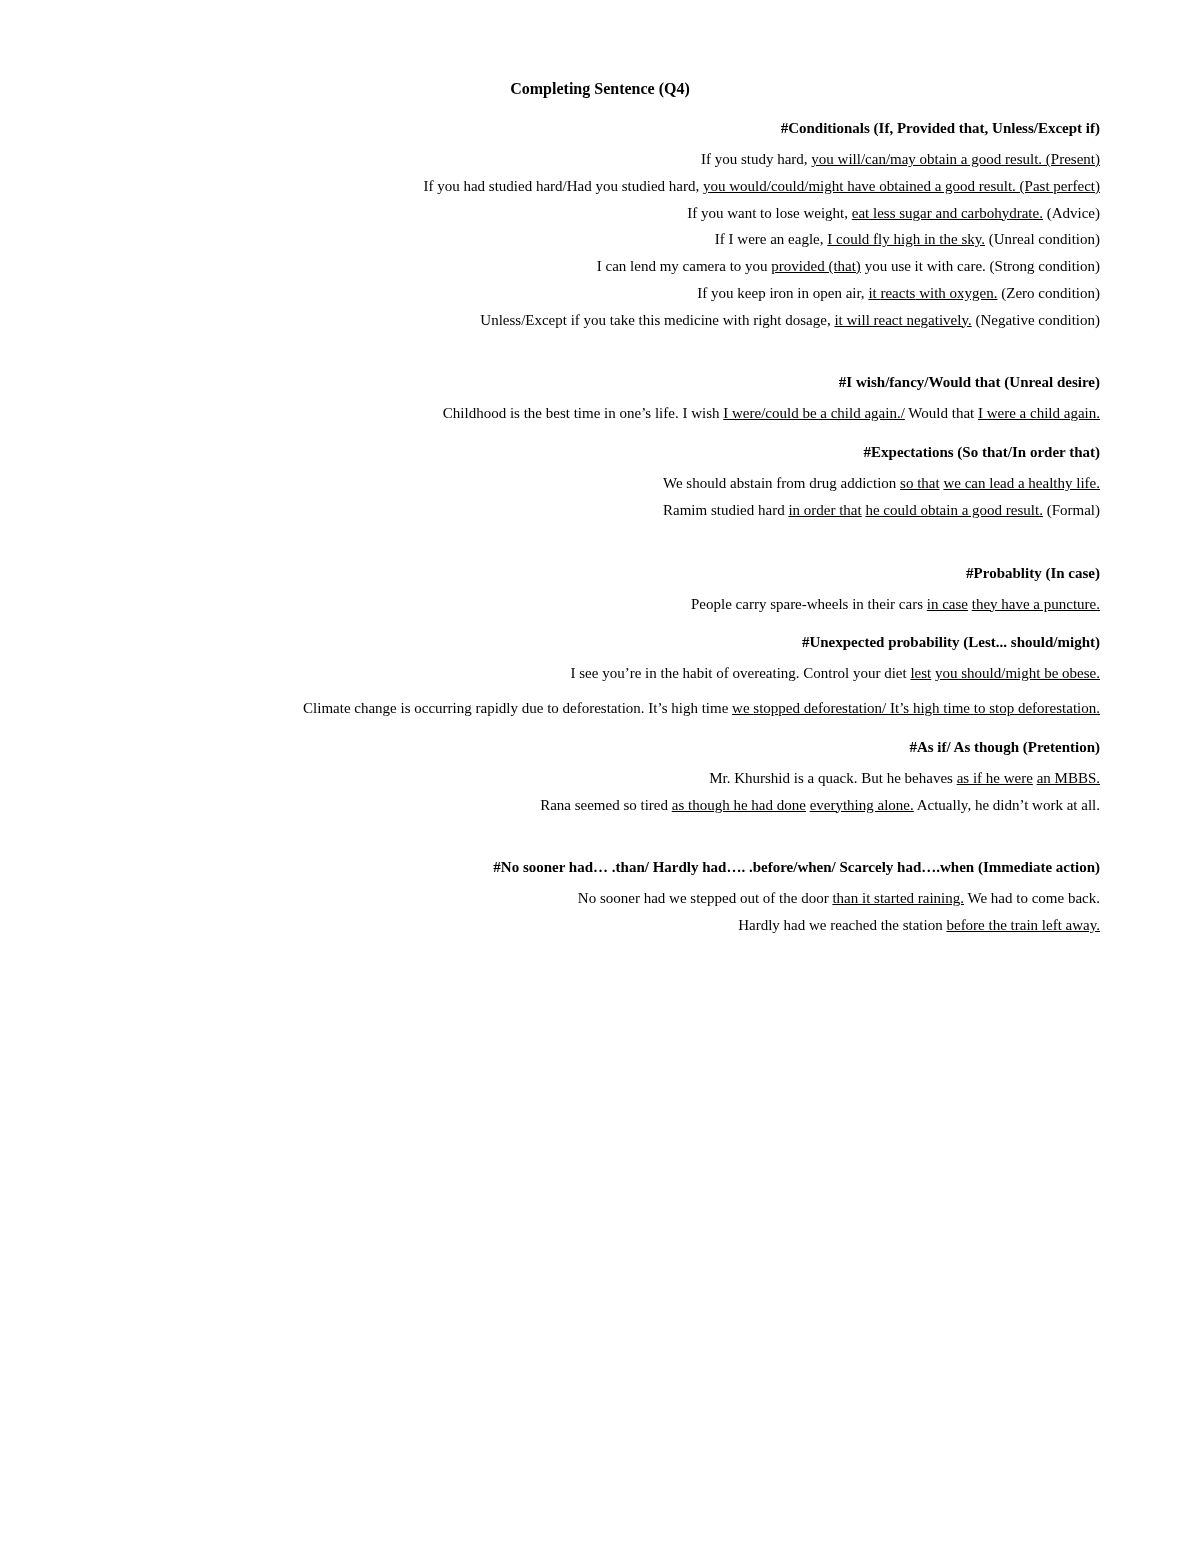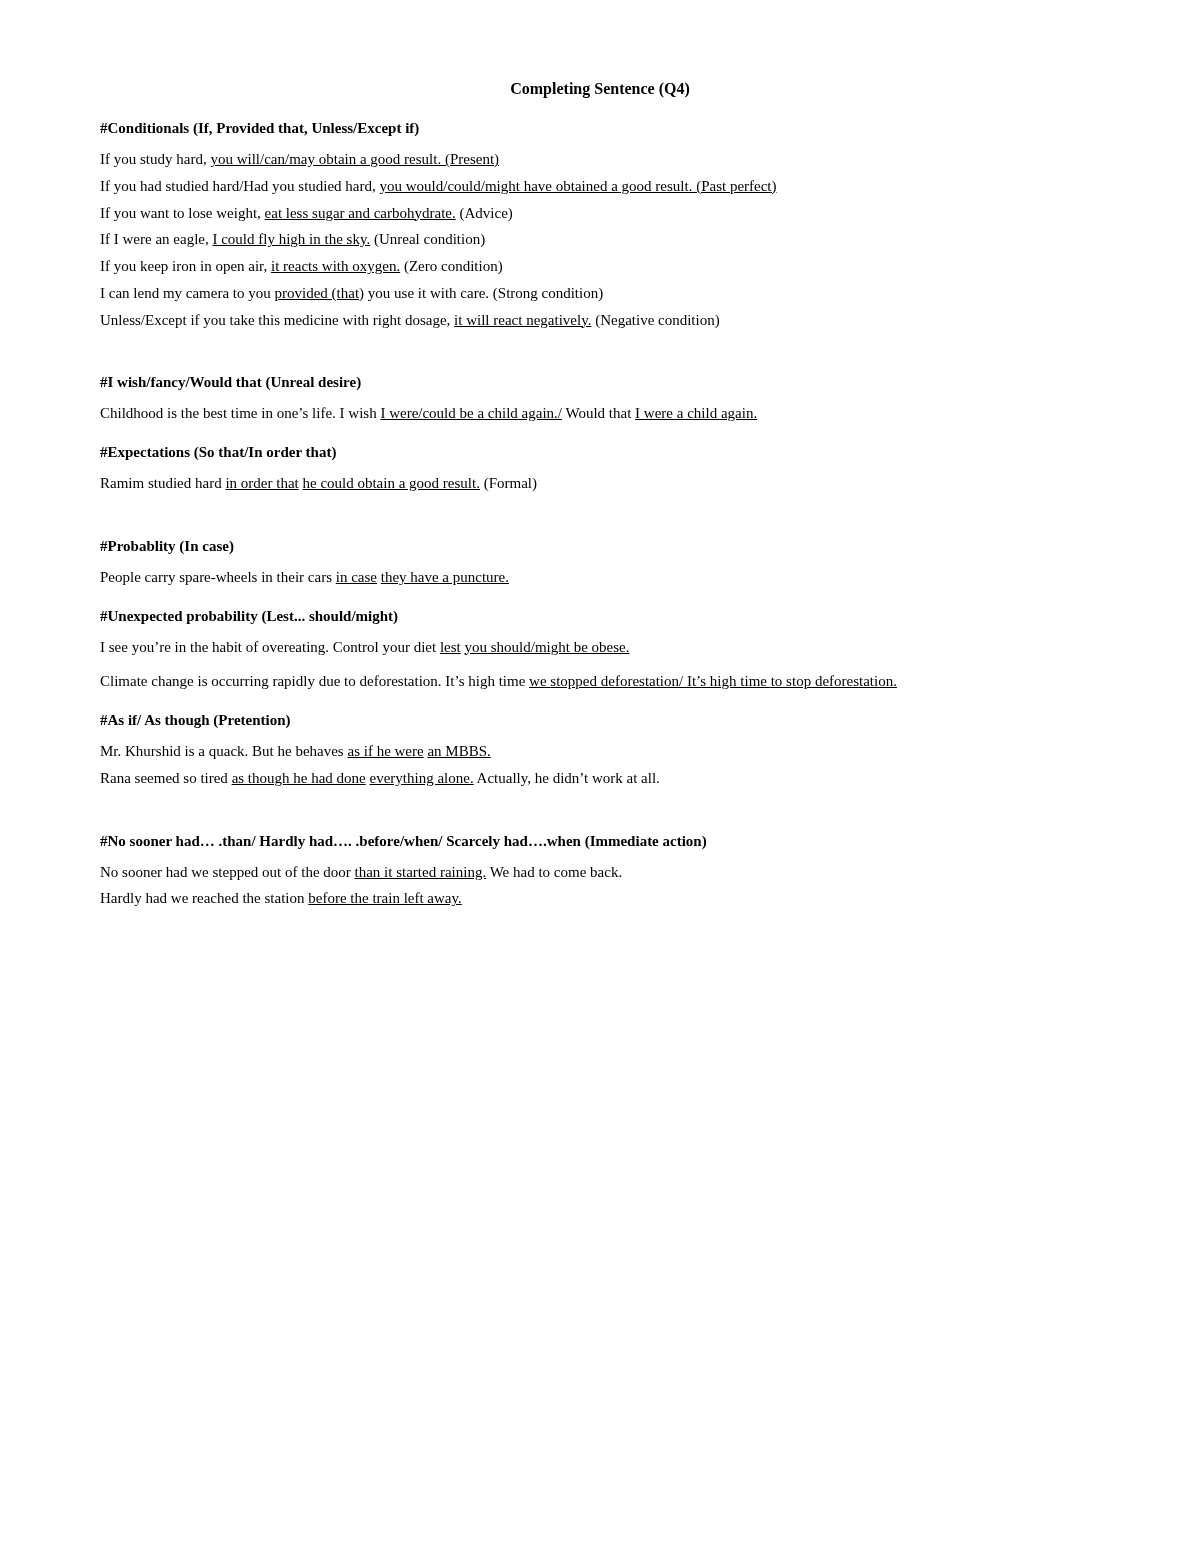--- a/index.html
+++ b/index.html
@@ -20,27 +20,29 @@
       text-align: center;
       font-weight: bold;
       font-size: 16px;
       margin-bottom: 22px;
     }
     .section-heading {
       font-weight: bold;
       font-size: 15px;
       margin-bottom: 10px;
       margin-top: 18px;
+      text-align: right;
     }
     .section-content {
       margin-bottom: 10px;
       line-height: 1.65;
     }
     .section-content p {
       margin-bottom: 2px;
+      text-align: right;
     }
     u {
       text-decoration: underline;
     }
     strong {
       font-weight: normal;
     }
     .spacer {
       height: 14px;
     }
@@ -52,38 +54,39 @@
 
   <h1 class="page-title">Completing Sentence (Q4)</h1>
 
   <div class="section">
     <div class="section-heading">#Conditionals (If, Provided that, Unless/Except if)</div>
     <div class="section-content">
       <p>If you study hard, <u>you will/can/may obtain a good result. (Present)</u></p>
       <p>If you had studied hard/Had you studied hard, <u>you would/could/might have obtained a good result. (Past perfect)</u></p>
       <p>If you want to lose weight, <u>eat less sugar and carbohydrate.</u> (Advice)</p>
       <p>If I <strong>were</strong> an eagle, <u>I could fly high in the sky.</u> (Unreal condition)</p>
+      <p>I can lend my camera to you <u><strong>provided (that)</strong></u> you use it with care. (Strong condition)</p>
       <p>If you keep iron in open air, <u>it <strong>reacts</strong> with oxygen.</u> (Zero condition)</p>
-      <p>I can lend my camera to you <u><strong>provided (that)</strong></u> you use it with care. (Strong condition)</p>
       <p>Unless/Except if you take this medicine with right dosage, <u>it will react negatively.</u> (Negative condition)</p>
     </div>
   </div>
 
   <div class="spacer"></div>
 
   <div class="section">
     <div class="section-heading">#I wish/fancy/Would that (Unreal desire)</div>
     <div class="section-content">
       <p>Childhood is the best time in one’s life. <strong>I wish</strong> <u>I were/could be a child again./</u> <strong>Would that</strong> <u>I were a child again.</u></p>
     </div>
   </div>
 
   <div class="section">
     <div class="section-heading">#Expectations (So that/In order that)</div>
     <div class="section-content">
+      <p>We should abstain from drug addiction <u><strong>so that</strong></u> <u>we can lead a healthy life.</u></p>
       <p>Ramim studied hard <u><strong>in order that</strong></u> <u>he could obtain a good result.</u> (Formal)</p>
     </div>
   </div>
 
   <div class="spacer"></div>
 
   <div class="section">
     <div class="section-heading">#Probablity (In case)</div>
     <div class="section-content">
       <p>People carry spare-wheels in their cars <u><strong>in case</strong></u> <u>they have a puncture.</u></p>

